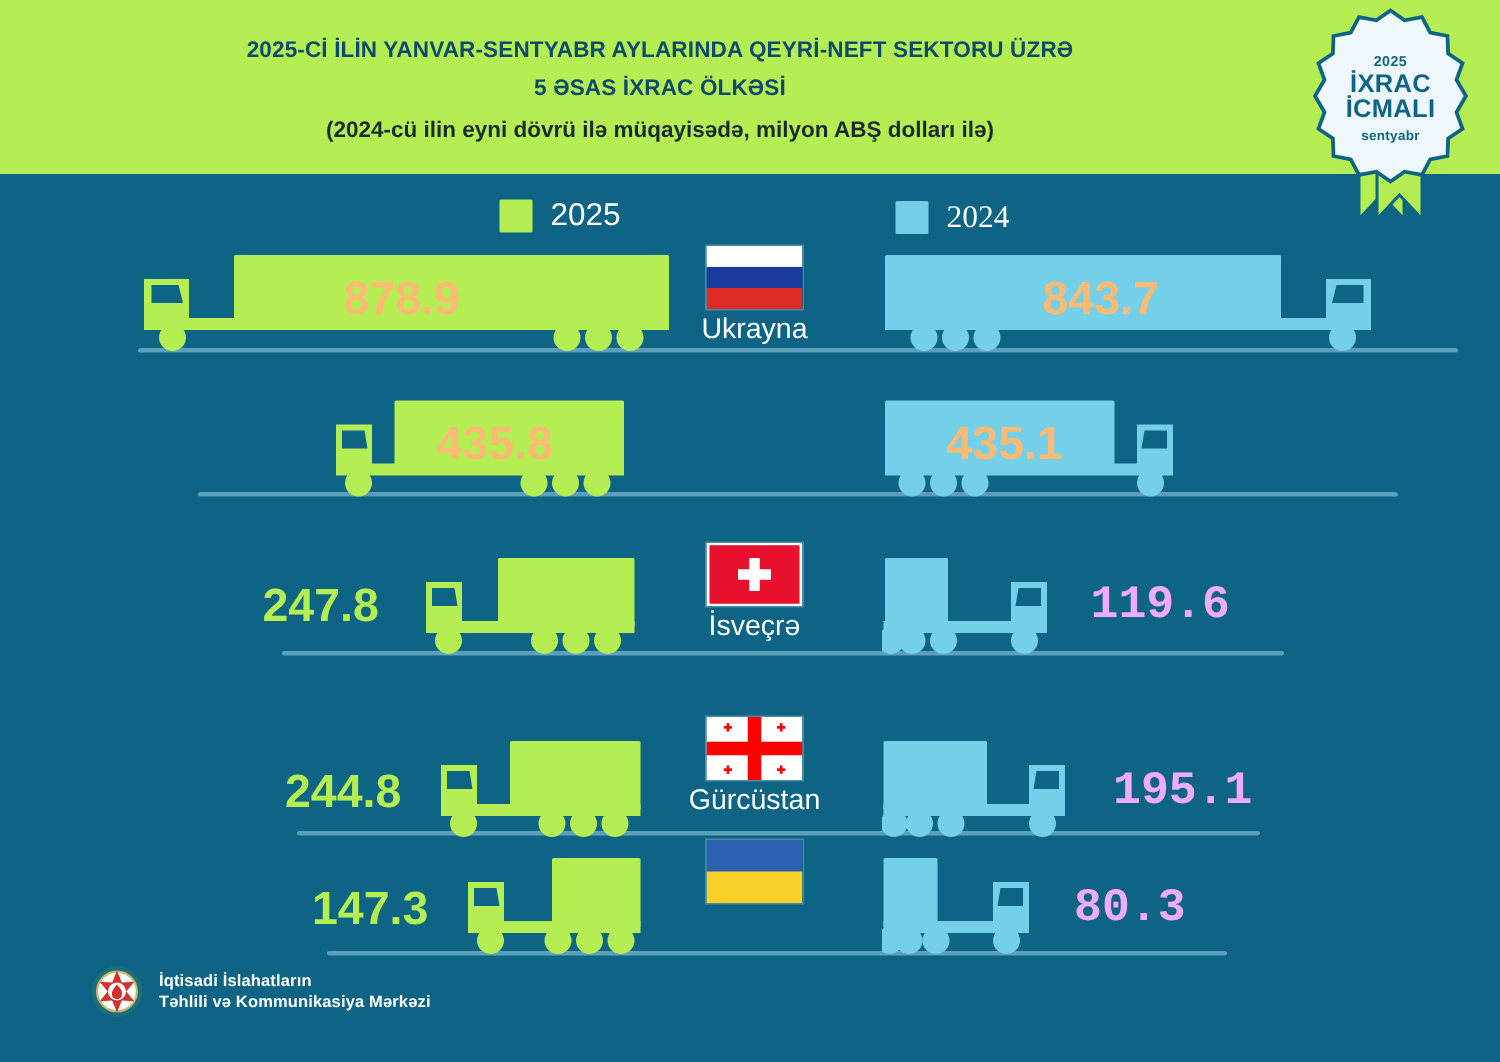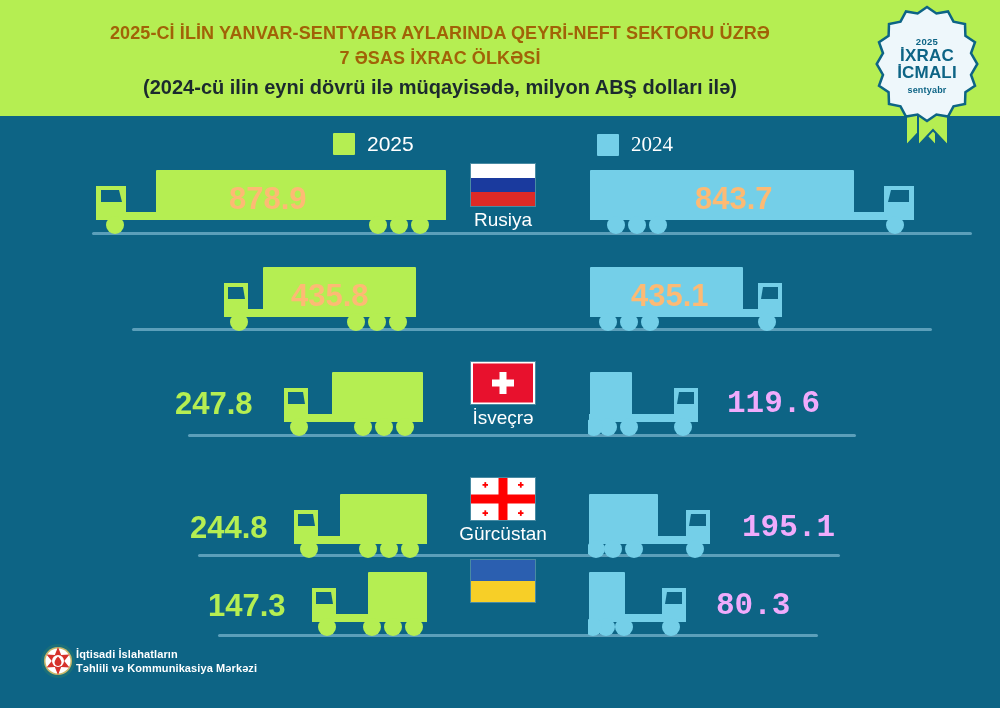--- a/index.html
+++ b/index.html
@@ -15,25 +15,25 @@
   .header{
     position:absolute;left:0;top:0;width:1000px;height:116px;
     background:#b5ee52;
   }
   .header-inner{
     position:absolute;left:0;top:0;width:880px;height:116px;
     display:flex;flex-direction:column;align-items:center;justify-content:center;
     padding-top:4px;box-sizing:border-box;
   }
   .title-line{
-    color:#a16207;font-weight:bold;font-size:18px;letter-spacing:.1px;
+    color:#0c4a6e;font-weight:bold;font-size:15px;letter-spacing:.1px;
     line-height:25px;text-align:center;white-space:nowrap;
   }
   .subtitle{
-    color:#1b2a2e;font-weight:bold;font-size:20px;line-height:24px;
+    color:#1b2a2e;font-weight:bold;font-size:15px;line-height:24px;
     text-align:center;margin-top:4px;white-space:nowrap;
   }
 
   
   .seal{position:absolute;left:864px;top:2px;width:126px;height:146px;}
   .seal svg{display:block;}
   .seal-text{position:absolute;left:0;top:0;width:126px;height:126px;
      display:flex;flex-direction:column;align-items:center;justify-content:center;
      pointer-events:none;}
   .seal-year{font-size:9.5px;font-weight:bold;color:#0d6485;letter-spacing:.3px;}
@@ -59,32 +59,32 @@
 
   .truckwrap{position:absolute;}
   .truckwrap svg{display:block;}
 
   .val{position:absolute;font-weight:bold;white-space:nowrap;}
   .val-in{color:#fdba74;font-size:31px;}
   .val-out-g{color:#b5ee52;font-size:31px;}
   .val-out-b{color:#f0abfc;font-size:31px;font-family:Liberation Mono, monospace;}
 
   
-  .footer{position:absolute;left:40px;top:643px;display:flex;align-items:center;}
+  .footer{position:absolute;left:60px;top:643px;display:flex;align-items:center;gap:10px;}
   .footer-text{color:#ffffff;font-size:11px;line-height:14px;font-weight:bold;letter-spacing:.1px;}
 </style>
 </head>
 <body>
 
 <div class="page">
 
   <div class="header">
     <div class="header-inner">
       <div class="title-line">2025-Cİ İLİN YANVAR-SENTYABR AYLARINDA QEYRİ-NEFT SEKTORU ÜZRƏ</div>
-      <div class="title-line">7 ƏSAS İXRAC ÖLKƏSİ</div>
+      <div class="title-line">5 ƏSAS İXRAC ÖLKƏSİ</div>
       <div class="subtitle">(2024-cü ilin eyni dövrü ilə müqayisədə, milyon ABŞ dolları ilə)</div>
     </div>
   </div>
 
   <div class="seal">
     <svg width="126" height="146" viewBox="0 0 126 146">
 
       <path d="M42 96 L42 144 L57 128 L72 144 L72 96 Z" fill="#b5ee52" stroke="#0d6485" stroke-width="2"></path>
       <path d="M54 96 L54 144 L69 128 L84 144 L84 96 Z" fill="#b5ee52" stroke="#0d6485" stroke-width="2"></path>
 
@@ -129,21 +129,21 @@
       </svg>
     </div>
     <div class="val val-in" style="left:229px;top:21px;">878.9</div>
 
     <div class="flagbox" style="left:423px;top:4px;">
       <svg class="flag" viewBox="0 0 64 42">
         <rect width="64" height="14" fill="#ffffff"></rect>
         <rect y="14" width="64" height="14" fill="#1a3a9e"></rect>
         <rect y="28" width="64" height="14" fill="#de2a26"></rect>
       </svg>
-      <div class="country">Rusiya</div>
+      <div class="country">Ukrayna</div>
     </div>
 
     <div class="truckwrap" style="left:588px;top:8px;">
       <svg width="334" height="70" viewBox="0 0 334 70">
         <g fill="#74cfe8" transform="translate(334,0) scale(-1,1)">
           <rect x="68" y="2" width="264" height="46" rx="1"></rect>
           <path d="M8 18 L30 18 L38 18 L38 48 L8 48 Z"></path>
           <rect x="8" y="44" width="324" height="8"></rect>
           <circle cx="27" cy="57" r="9"></circle>
           <circle cx="264" cy="57" r="9"></circle>

